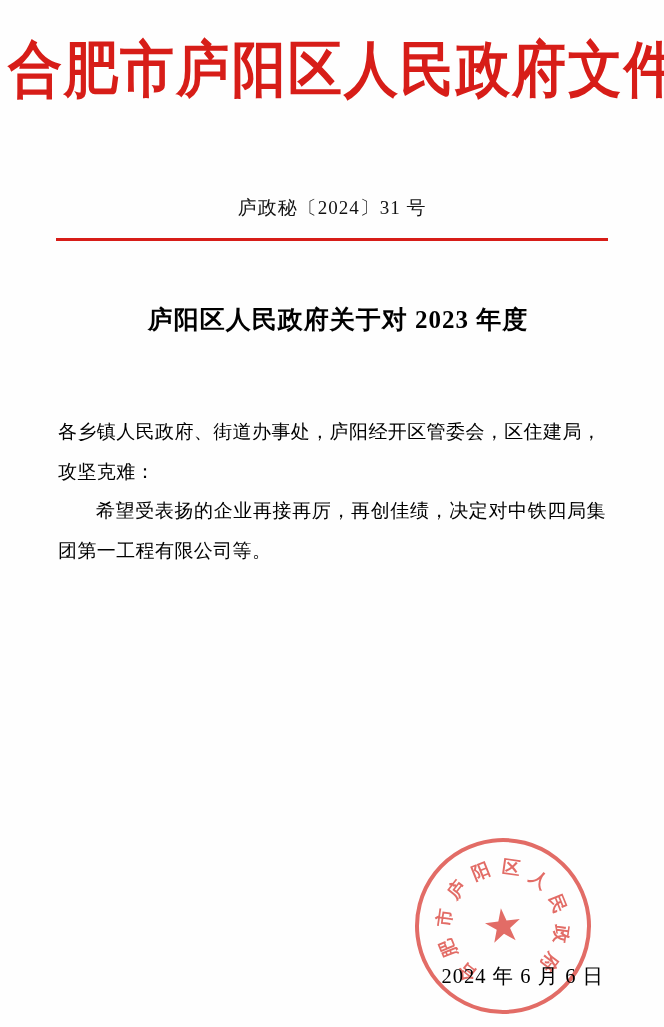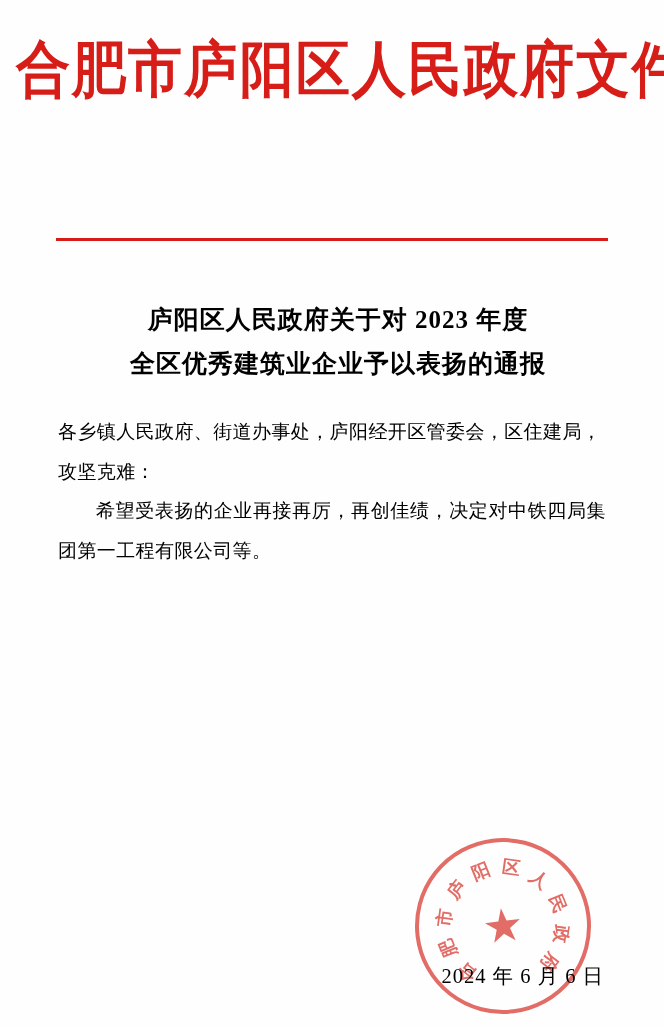--- a/index.html
+++ b/index.html
@@ -19,21 +19,21 @@
   .page {
     position: absolute;
     inset: 0;
     background: #fefefe;
   }
 
   
   .masthead {
     position: absolute;
     top: 38px;
-    left: 16px;
+    left: 8px;
     right: 0;
     text-align: left;
   }
   .masthead-title {
     font-family: "Liberation Serif", "DejaVu Serif", serif;
     font-weight: bold;
     font-size: 54px;
     line-height: 1.05;
     color: #d71d18;
     letter-spacing: 2px;
@@ -177,26 +177,26 @@
 </style>
 </head>
 <body>
 
 <div class="page">
 
   <div class="masthead">
     <div class="masthead-title">合肥市庐阳区人民政府文件</div>
   </div>
 
+  <div class="doc-number">庐政秘〔2024〕31 号</div>
 
   <div class="red-rule"></div>
 
   <div class="doc-title">
     <span class="line">庐阳区人民政府关于对 2023 年度</span>
-    <span class="line">全区优秀建筑业企业予以表扬的通报</span>
   </div>
 
   <div class="body-text">
     <p>各乡镇人民政府、街道办事处，庐阳经开区管委会，区住建局，</p>
     <p>攻坚克难：</p>
     <p class="indent">希望受表扬的企业再接再厉，再创佳绩，决定对中铁四局集团第一工程有限公司等。</p>
   </div>
 
 
   <div class="seal">

